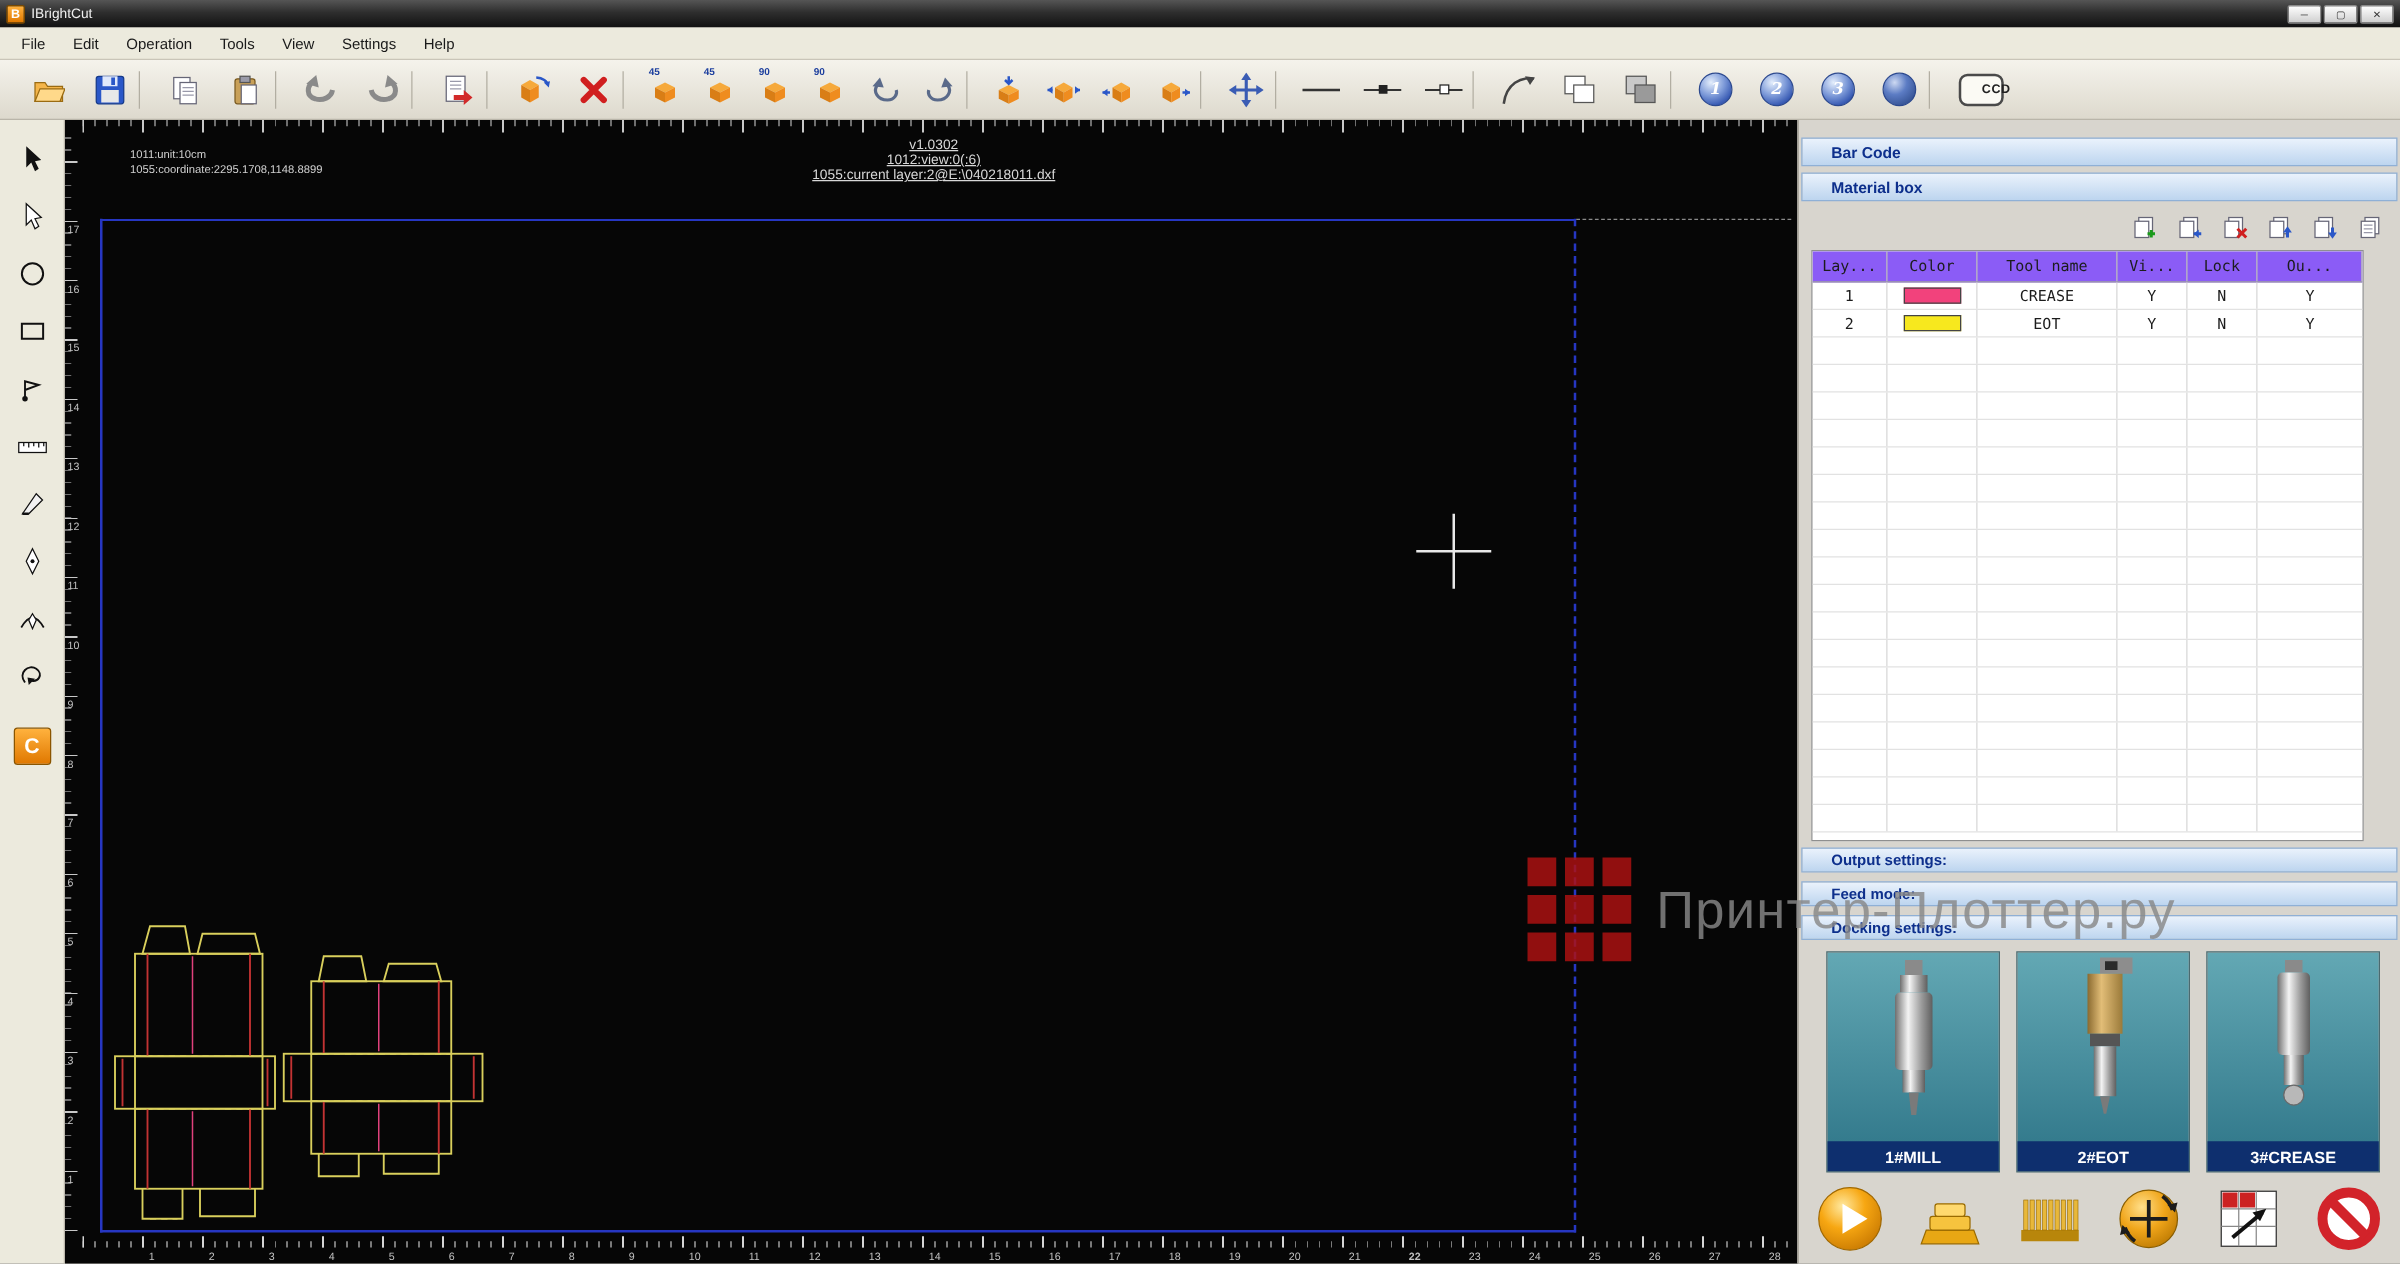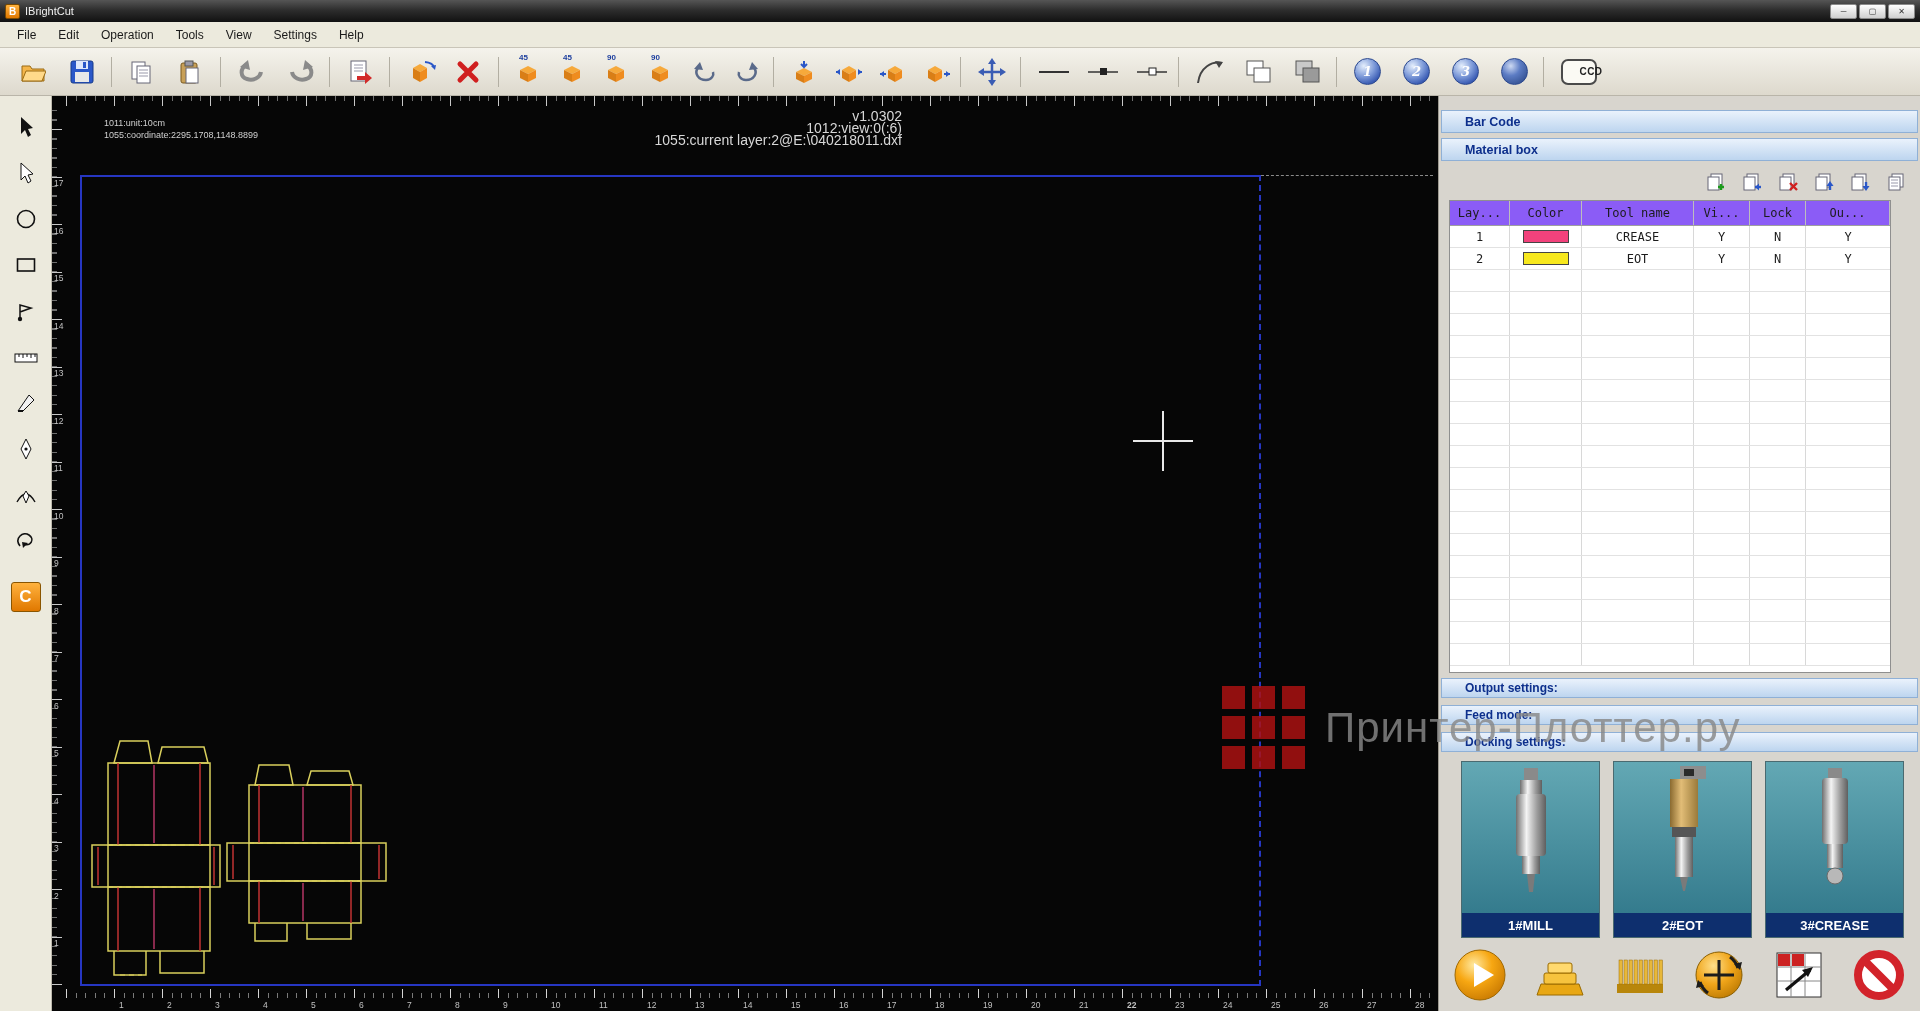--- a/index.html
+++ b/index.html
@@ -22,21 +22,21 @@
 
   
   .menubar { position:absolute; left:0; top:22px; width:100%; height:26px;
     background:#eceadd; border-bottom:1px solid #c9c5b8; display:flex; align-items:center; padding-left:6px; }
   .menu-item { font-size:12px; color:#1a1a1a; padding:4px 11px; }
 
   
   .toolbar { position:absolute; left:0; top:48px; width:100%; height:48px;
     background:linear-gradient(#f5f3ec,#ddd9cd); border-bottom:1px solid #b9b5a9;
     display:flex; align-items:center; padding-left:8px; }
-  .tbtn { width:37px; height:40px; display:flex; align-items:center; justify-content:flex-start;
+  .tbtn { width:37px; height:40px; display:flex; align-items:center; justify-content:center;
     position:relative; border-radius:3px; flex:0 0 auto;margin-left:12px; }
   .tbtn.small { width:32px; }
   .tsep { width:1px; height:30px; background:#b2ae a2; background:#b2aea2; margin:0 5px; flex:0 0 auto; }
   .angle-badge { position:absolute; top:1px; left:3px; font-size:8px; font-weight:bold; color:#1d3f9e; }
   .num-circle { width:27px; height:27px; border-radius:50%;
     background:radial-gradient(circle at 35% 28%, #e4eefc, #7c99d8 45%, #3a5cb4 75%, #27418f);
     border:1px solid #2c498f; color:#fff; font-size:13px; font-weight:bold;
     display:flex; align-items:center; justify-content:center; font-family:"DejaVu Serif", serif; font-style:italic; }
   .num-circle.solid { background:radial-gradient(circle at 35% 28%, #cdd9f2, #5c7cc4 40%, #24407e); }
   .ccd-btn { width:36px; height:26px; border:2px solid #4a4a4a; border-radius:7px; background:#fbfaf4;
@@ -66,22 +66,22 @@
   .ruler-bottom { position:absolute; left:14px; right:2px; bottom:13px; height:9px;
     background:
       repeating-linear-gradient(90deg,#d5d5d5 0 1px,transparent 1px 48px) left bottom/100% 9px no-repeat,
       repeating-linear-gradient(90deg,#7a7a7a 0 1px,transparent 1px 9.6px) left bottom/100% 5px no-repeat; }
   .hnum { position:absolute; bottom:1px; font-size:8.5px; color:#c2c2c2; transform:translateX(-3px); }
   .vnum { position:absolute; left:2px; font-size:8.5px; color:#c2c2c2; }
   .work-rect { position:absolute; left:28px; top:79px; width:1181px; height:811px;
     border:2px solid #2636c2; border-right:2px dashed #2636c2; }
   .dash-ext { position:absolute; left:1209px; top:79px; width:172px; height:0; border-top:1px dashed #8a8a8a; }
   .info-left { position:absolute; left:52px; top:21px; color:#d0d0d0; font-size:9px; line-height:12px; white-space:nowrap; }
-  .info-center { position:absolute; left:540px; top:14px; width:310px; text-align:right;
-    color:#d8d8d8; font-size:14px; line-height:12px; }
+  .info-center { position:absolute; left:540px; top:14px; width:310px; text-align:center;
+    color:#d8d8d8; font-size:11px; line-height:12px;text-decoration:underline; }
   .crosshair-h { position:absolute; left:1081px; top:344px; width:60px; height:2px; background:#e8e8e8; }
   .crosshair-v { position:absolute; left:1110px; top:315px; width:2px; height:60px; background:#e8e8e8; }
 
   
   .rightpanel { position:relative; width:482px; height:100%; background:#d8d5ce; border-left:1px solid #9e9a90; }
   .panel-bar { position:absolute; left:2px; right:2px; height:23px;
     background:linear-gradient(#eaf2fc,#bdd5ef); border:1px solid #8fb0d6;
     color:#0d2f8c; font-size:12.5px; font-weight:bold; display:flex; align-items:center; padding-left:23px; }
   .mat-icons { position:absolute; top:73px; right:12px; height:26px; display:flex; gap:12px; align-items:center; }
   .mat-icon { width:24px; height:22px; display:flex; align-items:center; justify-content:center; }

